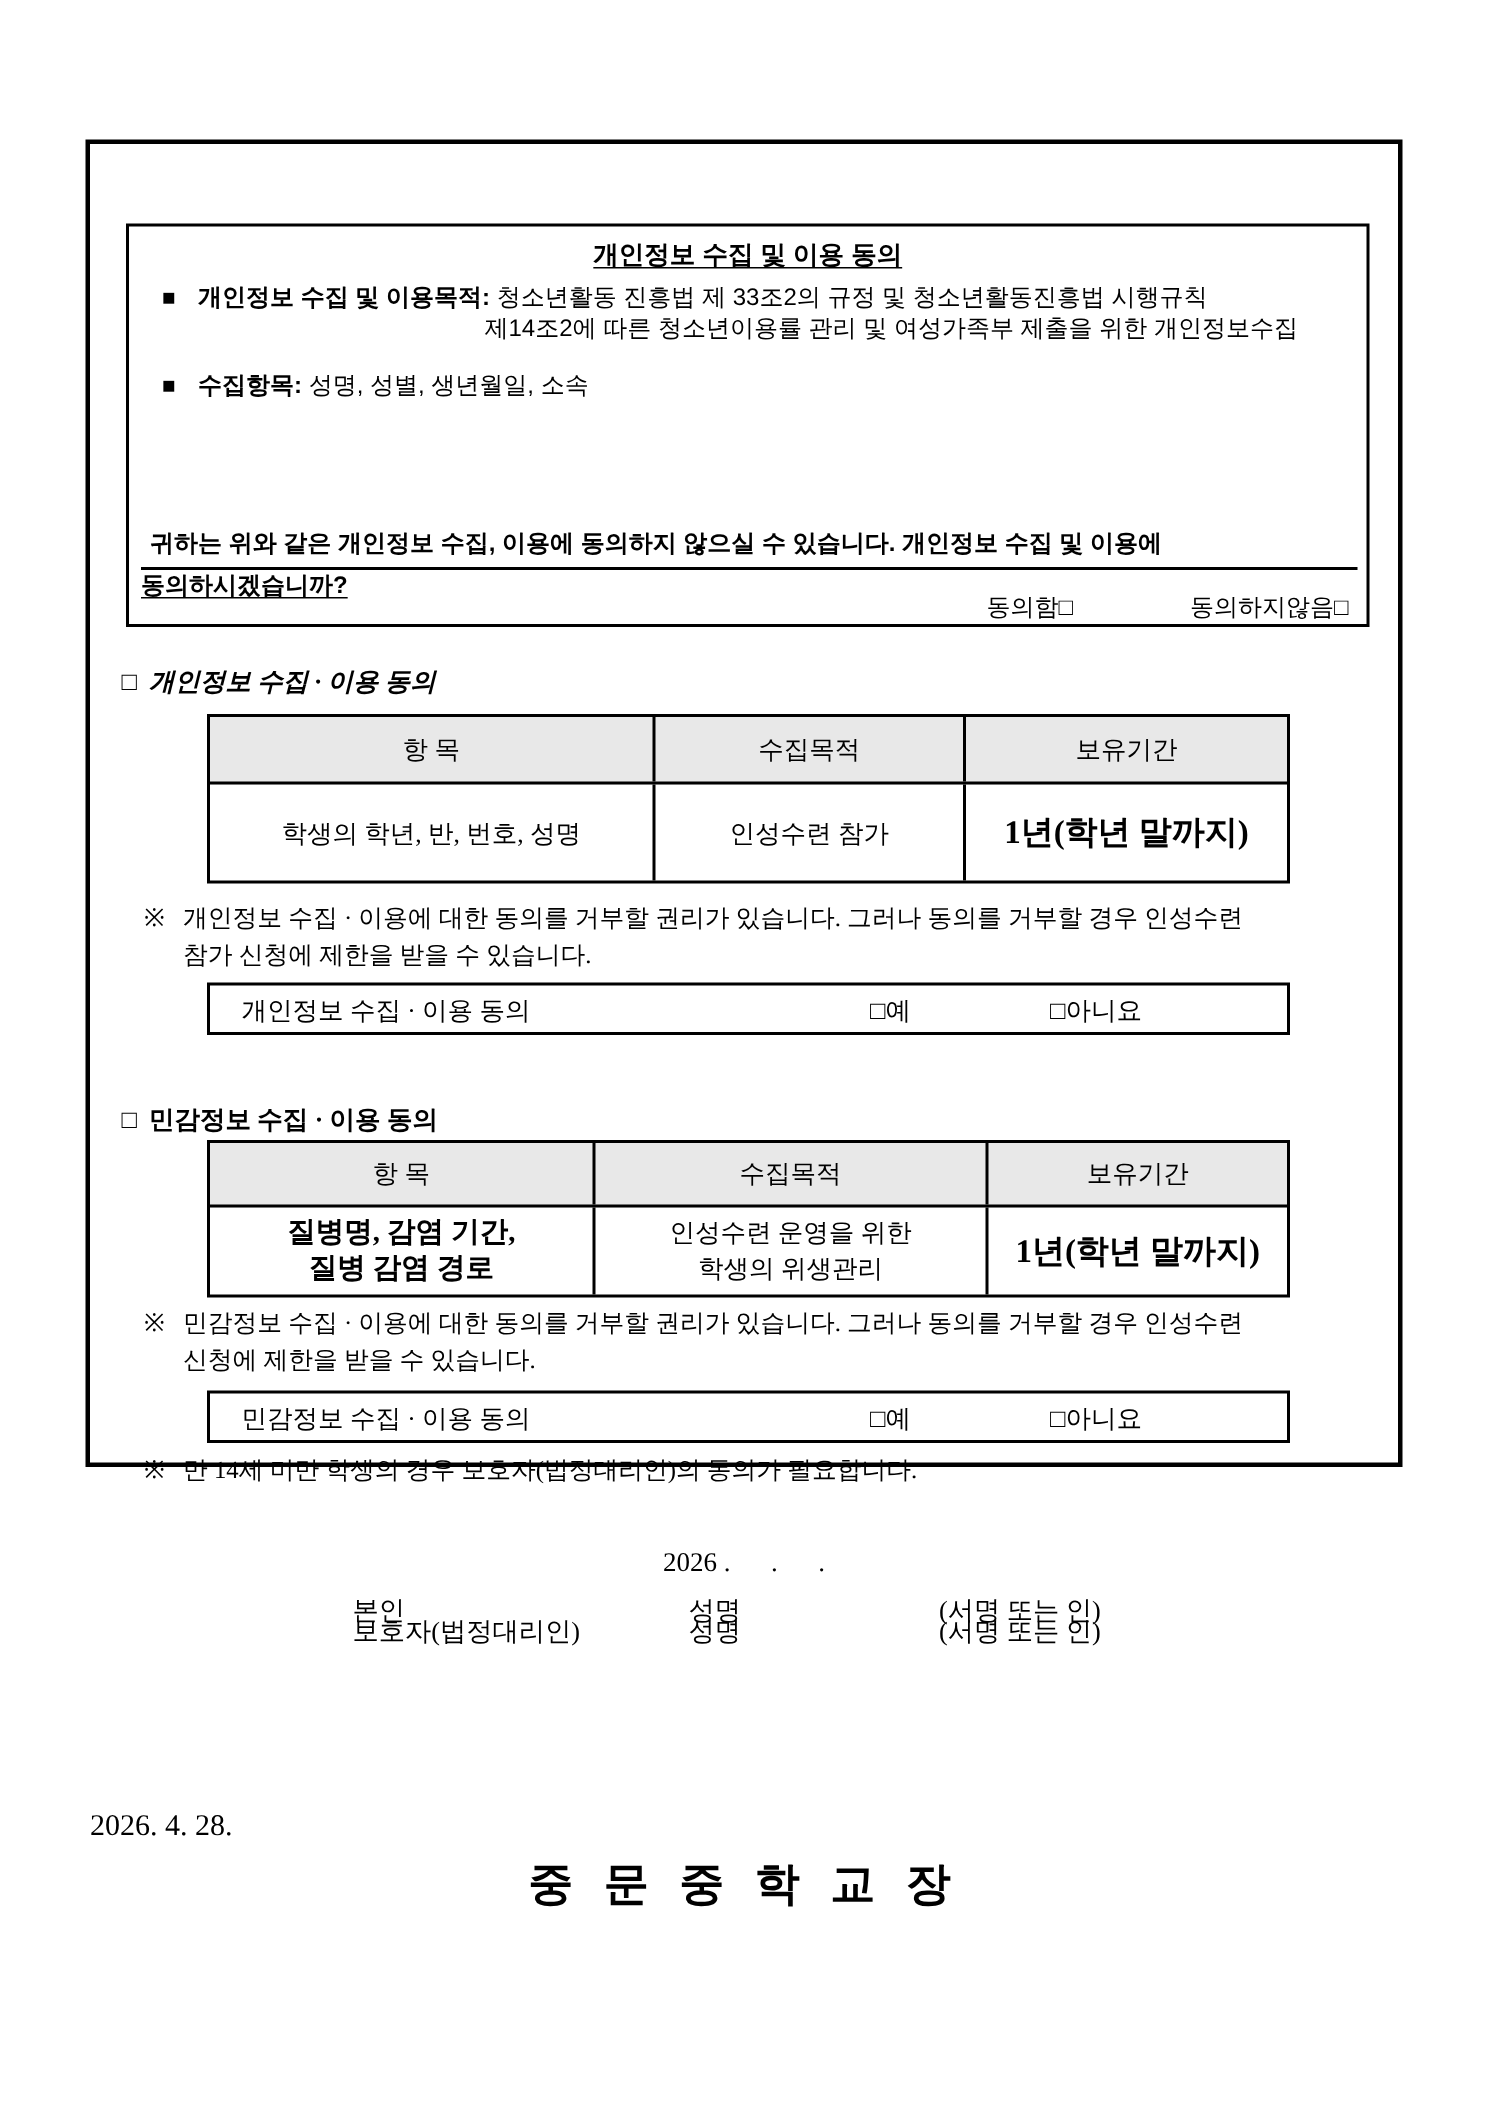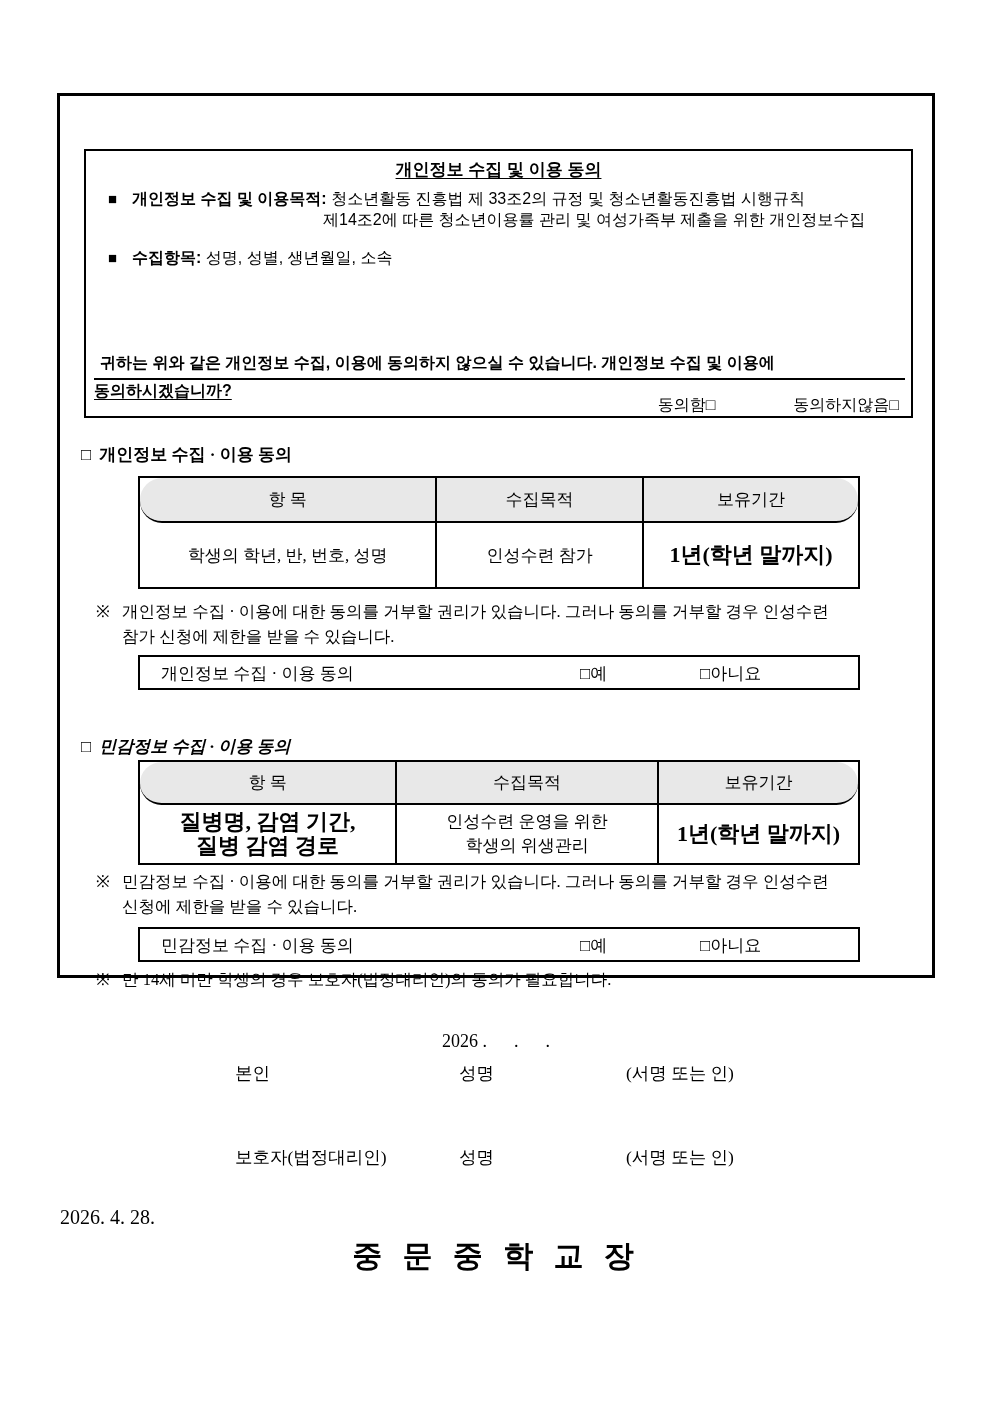--- a/index.html
+++ b/index.html
@@ -25,59 +25,59 @@
   .ret-l2{padding-left:16px;}
   .ib-question{position:absolute;top:201px;left:8px;right:6px;font-weight:bold;}
   .q1{display:block;border-bottom:2px solid #000;padding-left:6px;padding-bottom:5px;
       white-space:nowrap;line-height:21px;}
   .q2{display:inline-block;text-decoration:underline;text-underline-offset:3px;line-height:21px;}
   .ib-agree{position:absolute;top:244px;right:12px;display:flex;gap:78px;font-size:16px;}
   .cb{display:inline-block;font-weight:normal;}
 
   
   .section-heading{position:absolute;left:21px;font-weight:bold;font-size:17px;white-space:nowrap;}
-  .sh-1{top:347px;}
-  .sh-2{top:639px;font-style:italic;}
+  .sh-1{top:347px;font-style:italic;}
+  .sh-2{top:639px;}
   .sh-sq{margin-right:8px;font-weight:normal;font-size:17px;}
 
   
   .tbl{position:absolute;left:78px;width:722px;border:2px solid #000;box-sizing:border-box;}
   .t1{top:380px;}
   .t2{top:664px;}
-  .tr{display:flex;border-radius:22px;}
+  .tr{display:flex;}
   .thead{background:var(--table-header-bg,#e8e8e8);border-bottom:2px solid #000;}
   .td{display:flex;align-items:center;justify-content:center;text-align:center;
       box-sizing:border-box;font-size:17px;flex-direction:column;}
   .td + .td{border-left:2px solid #000;}
   .t1 .c1{width:295px;} .t1 .c2{width:207px;} .t1 .c3{width:216px;}
   .t2 .c1{width:255px;} .t2 .c2{width:262px;} .t2 .c3{width:201px;}
   .t1 .thead .td{height:43px;} .t1 .tbody .td{height:64px;}
   .t2 .thead .td{height:41px;} .t2 .tbody .td{height:58px;}
   .period{font-weight:bold;font-size:22px;}
-  .bold-cell{font-weight:bold;font-size:22px;line-height:24px;}
+  .bold-cell{font-weight:bold;font-size:19px;line-height:24px;}
   .cell-line{line-height:24px;}
 
   
   .note{position:absolute;left:36px;display:flex;font-size:16.5px;line-height:25px;white-space:nowrap;}
   .note-icon{width:26px;flex:none;}
   .n1{top:503px;} .n2{top:773px;} .n3{top:871px;}
 
   
   .consent-row{position:absolute;left:78px;width:722px;height:35px;border:2px solid #000;
       box-sizing:border-box;font-size:17px;}
   .cr-1{top:559px;} .cr-2{top:831px;}
   .cr-label{position:absolute;left:21px;top:5px;}
   .cr-yes{position:absolute;left:440px;top:5px;}
   .cr-no{position:absolute;left:560px;top:5px;}
 
   
   .sig-date{position:absolute;top:935px;left:0;width:100%;text-align:center;
       font-size:18px;white-space:pre;}
   .sig-row{position:absolute;left:0;width:100%;height:26px;font-size:17.5px;}
-  .sr-1{top:965px;} .sr-2{top:1049px;font-family:Liberation Serif, serif;}
+  .sr-1{top:965px;} .sr-2{top:979px;font-family:Liberation Serif, serif;}
   .sig-role{position:absolute;left:175px;}
   .sig-name{position:absolute;left:399px;}
   .sig-sign{position:absolute;left:566px;}
 
   
   .footer-date{position:absolute;top:1110px;left:0;width:100%;text-align:left;font-size:20px;}
   .school-name{position:absolute;top:1140px;left:0;width:100%;text-align:center;
       font-family:"Liberation Sans","DejaVu Sans",sans-serif;
       font-weight:bold;font-size:30px;letter-spacing:6px;}
 </style>

